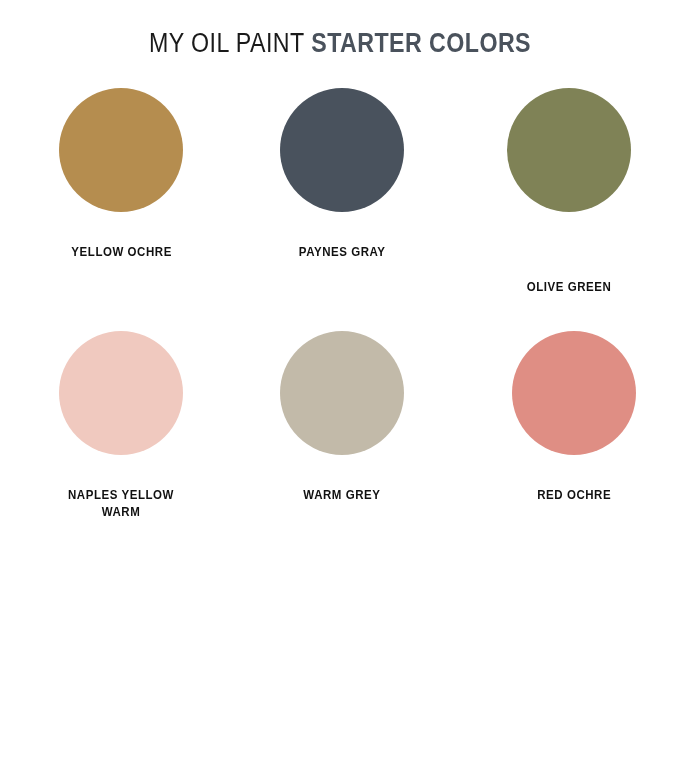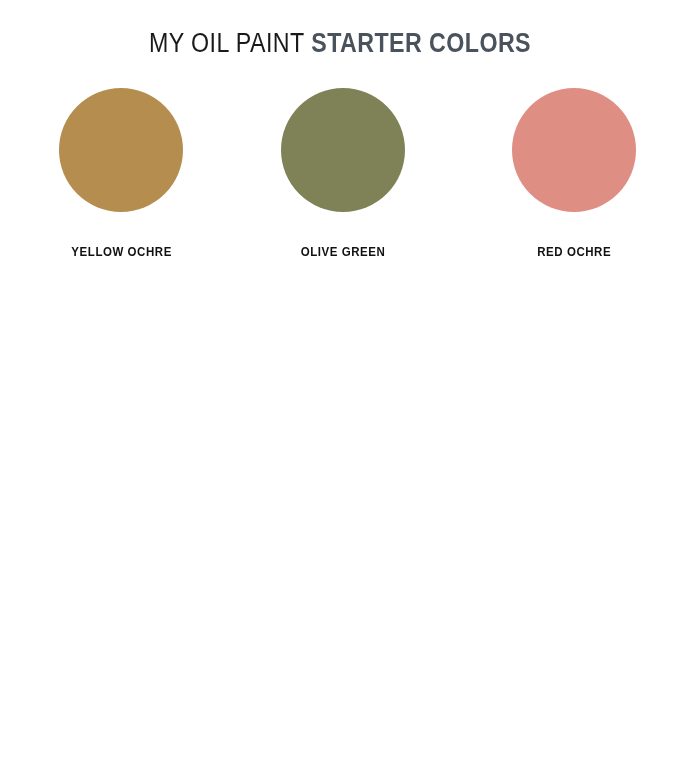--- a/index.html
+++ b/index.html
@@ -78,45 +78,57 @@
     letter-spacing: 0.6px;
     text-align: center;
     text-transform: uppercase;
     max-width: 130px;
     transform: scaleX(0.92);
   }
 
   
   .col-1 { padding-left: 16px; }
   .col-2 { padding-left: 5px; }
-  .col-3 { padding-left: 6px; }
+  .col-3 { padding-left: 6px; gap: 35px; }
 </style>
 </head>
 <body style="background: rgb(255, 255, 255);">
 
 <div class="page">
 
   <div class="title">
     <span class="title-part-1" style="color: rgb(26, 26, 26);">MY OIL PAINT</span><span>&nbsp;</span><span class="title-part-2" style="color: rgb(74, 82, 92);">STARTER COLORS</span>
   </div>
 
   <div class="grid">
 
     <div class="cell col-1">
       <div class="swatch" style="background-color: rgb(181, 141, 79);"></div>
       <div class="cell-label">YELLOW OCHRE</div>
     </div>
 
+    <div class="cell col-2">
+      <div class="swatch" style="background-color: rgb(73, 82, 93);"></div>
+      <div class="cell-label">PAYNES GRAY</div>
+    </div>
 
     <div class="cell col-3">
       <div class="swatch" style="background-color: rgb(127, 130, 86);"></div>
       <div class="cell-label">OLIVE GREEN</div>
     </div>
 
+    <div class="cell col-1">
+      <div class="swatch" style="background-color: rgb(240, 201, 191);"></div>
+      <div class="cell-label">NAPLES YELLOW WARM</div>
+    </div>
 
+    <div class="cell col-2">
+      <div class="swatch" style="background-color: rgb(194, 186, 169);"></div>
+      <div class="cell-label">WARM GREY</div>
+    </div>
 
 
     <div class="cell col-1">
       <div class="swatch" style="background-color: rgb(223, 142, 132);"></div>
       <div class="cell-label">RED OCHRE</div>
     </div>
 
 
 
   </div>

